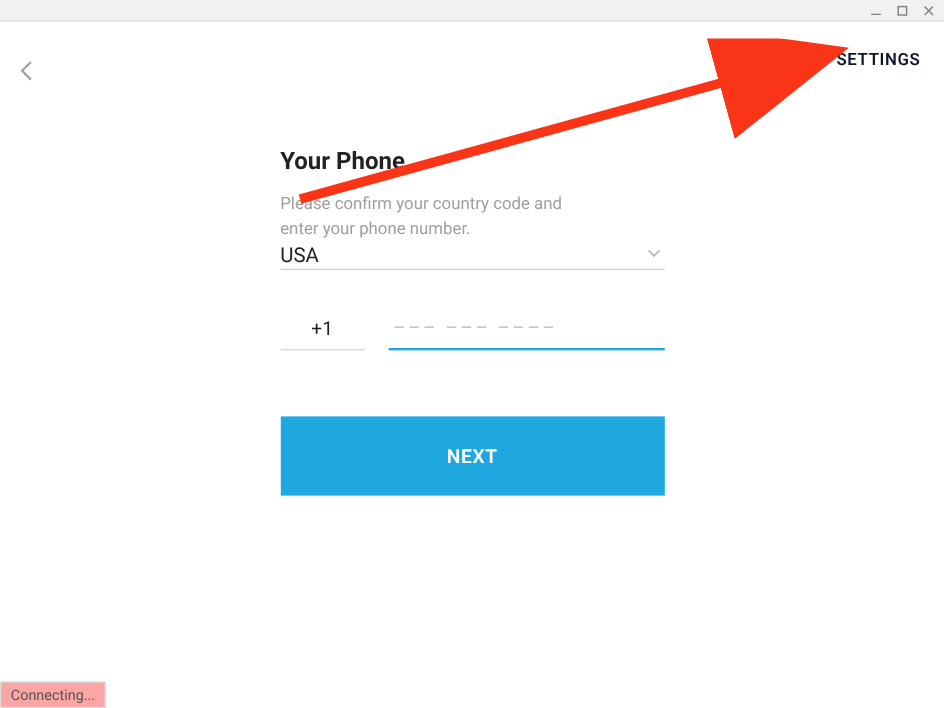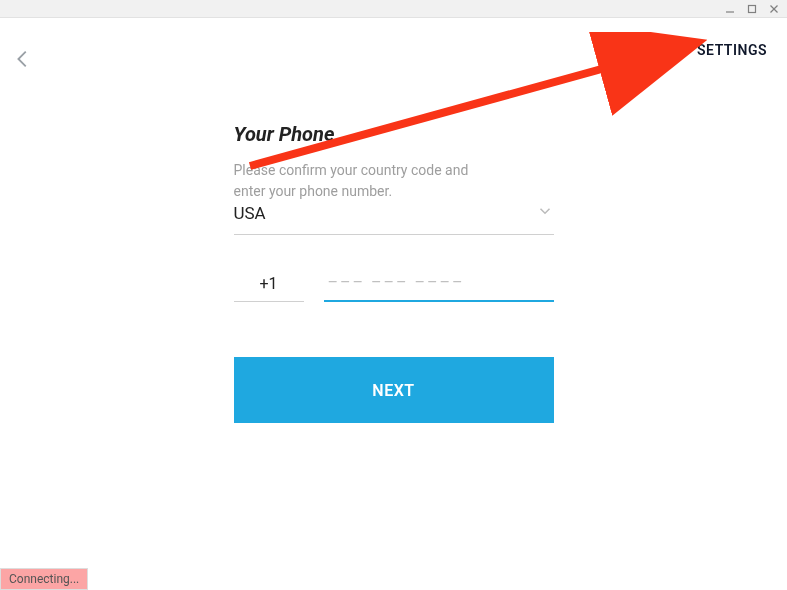--- a/index.html
+++ b/index.html
@@ -65,34 +65,32 @@
     }
     .content {
       width: 320px;
       margin: 60px auto 0;
     }
     .title {
       font-size: 20px;
       font-weight: 700;
       color: #222;
       margin-bottom: 14px;
-      font-style: italic;
     }
     .subtitle {
       font-size: 14px;
       color: #9e9e9e;
       line-height: 1.5;
       max-width: 260px;
     }
     .country-select {
       display: flex;
       align-items: center;
       justify-content: space-between;
       border-bottom: 1px solid #d0d0d0;
-      padding-bottom: 10px;
       margin-bottom: 30px;
       cursor: pointer;
     }
     .country-name {
       font-size: 17px;
       color: #222;
     }
     .chevron {
       color: #bbb;
     }

